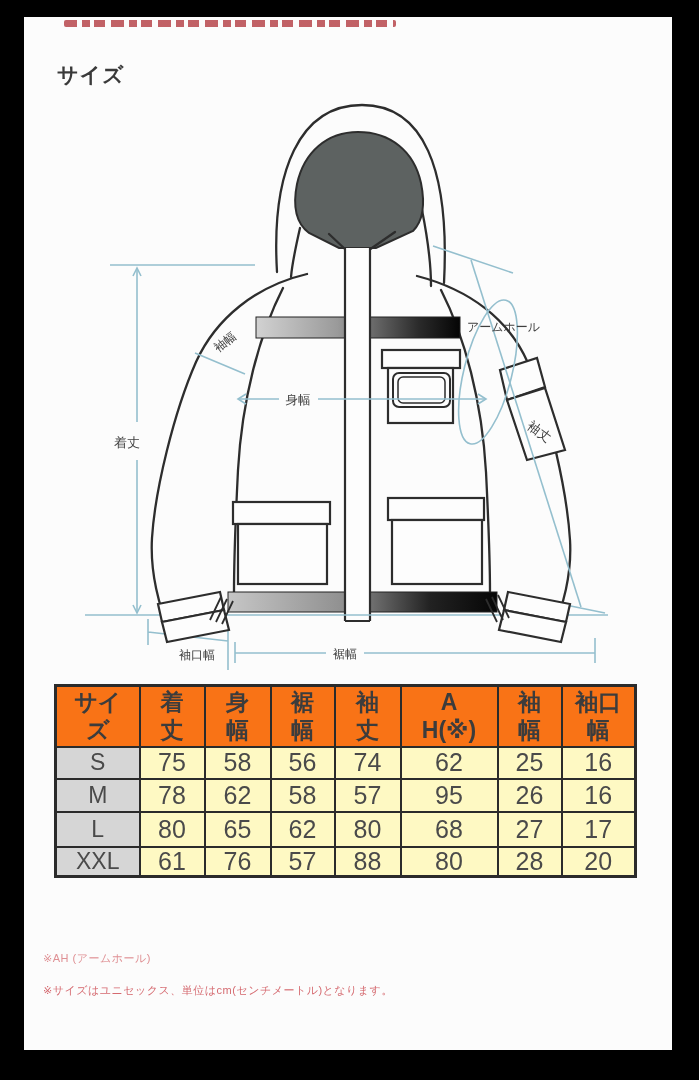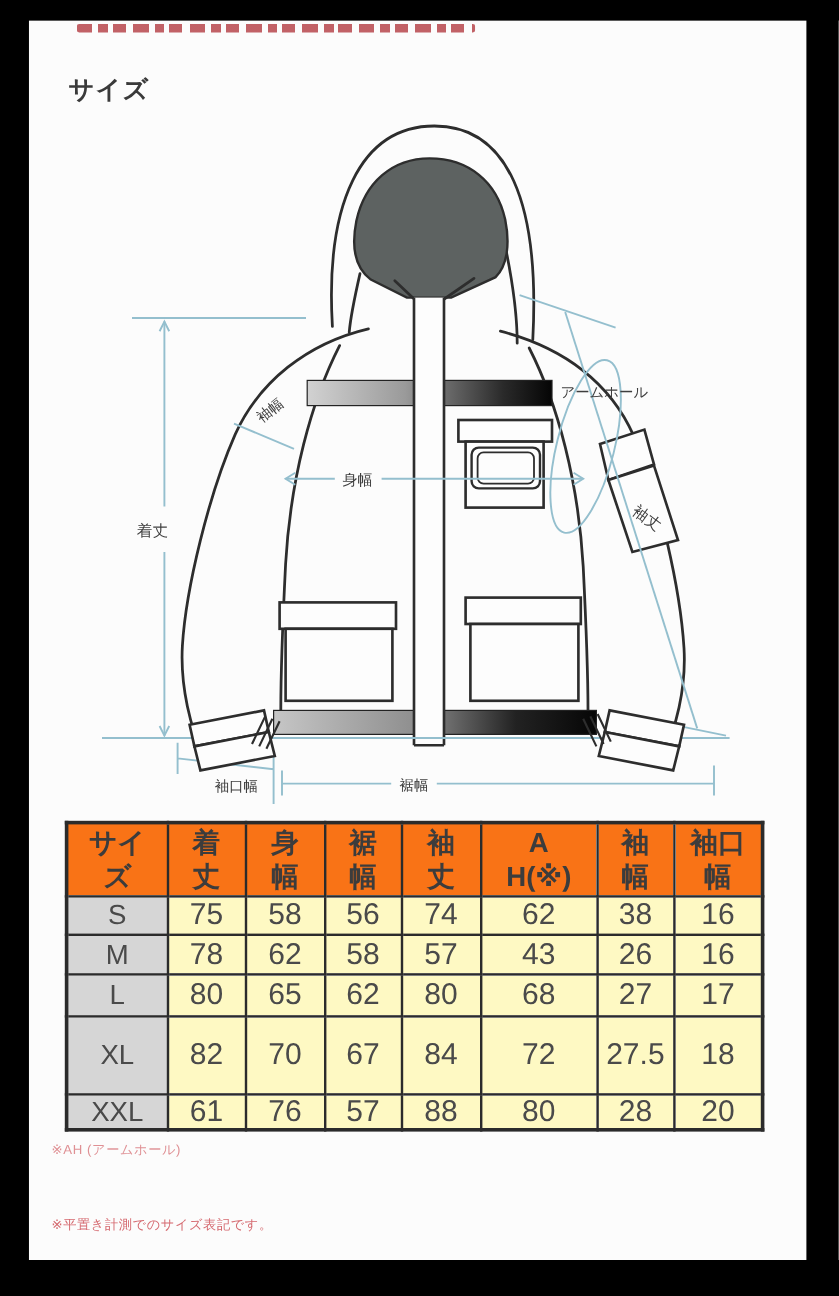--- a/index.html
+++ b/index.html
@@ -208,67 +208,57 @@
         </tr>
       </thead>
       <tbody>
         <tr class="rh-s">
           <td class="size-col">S</td>
           <td>75</td>
           <td>58</td>
           <td>56</td>
           <td>74</td>
           <td>62</td>
-          <td>38</td>
+          <td>25</td>
           <td>16</td>
         </tr>
         <tr class="rh-m">
           <td class="size-col">M</td>
           <td>78</td>
           <td>62</td>
           <td>58</td>
           <td>57</td>
-          <td>43</td>
+          <td>95</td>
           <td>26</td>
           <td>16</td>
         </tr>
         <tr class="rh-l">
           <td class="size-col">L</td>
           <td>80</td>
           <td>65</td>
           <td>62</td>
           <td>80</td>
           <td>68</td>
           <td>27</td>
           <td>17</td>
         </tr>
-        <tr class="rh-xl">
-          <td class="size-col">XL</td>
-          <td>82</td>
-          <td>70</td>
-          <td>67</td>
-          <td>84</td>
-          <td>72</td>
-          <td>27.5</td>
-          <td>18</td>
-        </tr>
         <tr class="rh-xxl">
           <td class="size-col">XXL</td>
           <td>61</td>
           <td>76</td>
           <td>57</td>
           <td>88</td>
           <td>80</td>
           <td>28</td>
           <td>20</td>
         </tr>
       </tbody>
     </table>
 
     <div class="note note-1">※AH (アームホール)</div>
-    <div class="note note-3">※平置き計測でのサイズ表記です。</div>
+    <div class="note note-2">※サイズはユニセックス、単位はcm(センチメートル)となります。</div>
   </div>
 
   <div class="bar top"></div>
   <div class="bar bottom"></div>
   <div class="bar left"></div>
   <div class="bar right"></div>
 </div>
 
 </body></html>

